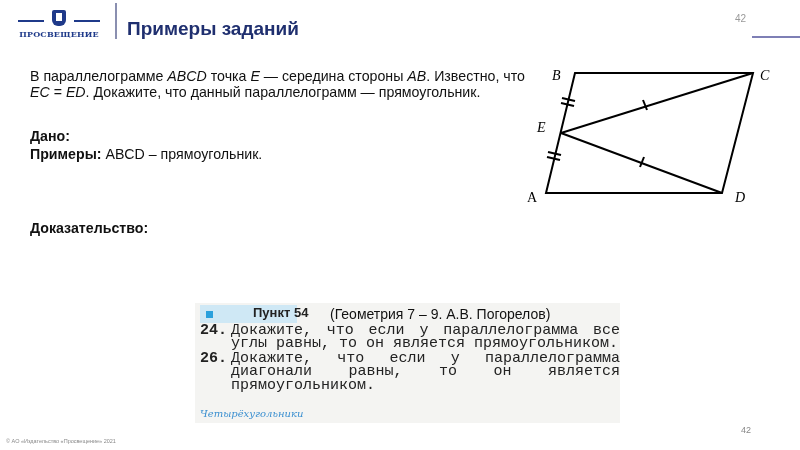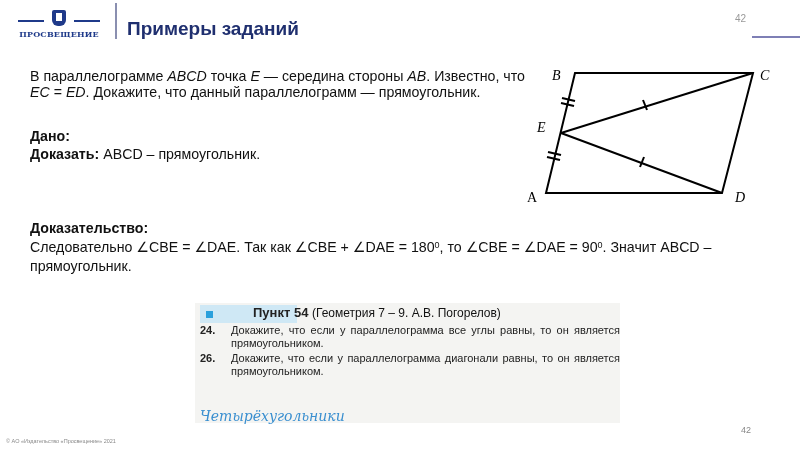--- a/index.html
+++ b/index.html
@@ -23,26 +23,26 @@
   i { font-style:italic; }
   sup { font-size:9px; vertical-align:top; position:relative; top:-2px; }
 
   .figure { left:500px; top:55px; width:300px; height:160px; }
   .figure svg text { font-family:"Liberation Serif", serif; font-size:14px; }
 
   .book { left:195px; top:303px; width:425px; height:120px; background:#f4f4f2; }
   .book-head { left:200px; top:305px; width:97px; height:18px; background:#cfe8f5; }
   .book-sq { left:206px; top:311px; width:7px; height:7px; background:#2aa0dc; }
   .book-head-label { left:233px; top:305px; font-size:13px; font-weight:bold; color:#222;padding-left:20px; }
-  .book-source { left:312px; top:306px; font-size:12px; color:#111; }
-  .book-items { left:200px; top:324px; width:420px; font-family:Liberation Sans, sans-serif; font-size:11px; line-height:13.4px; color:#222; }
+  .book-source { left:330px; top:306px; font-size:14px; color:#111; }
+  .book-items { left:200px; top:324px; width:420px; font-family:Liberation Mono, monospace; font-size:15px; line-height:13.4px; color:#222; }
   .bitem { display:flex; margin-bottom:1px; }
   .bnum { width:31px; flex:none; font-weight:bold; }
   .btext { flex:1; text-align:justify; }
-  .book-foot { left:200px; top:408px; font-family:"DejaVu Serif", serif; font-style:italic; font-size:14px; color:#3a8fd0; }
+  .book-foot { left:200px; top:408px; font-family:"DejaVu Serif", serif; font-style:italic; font-size:10px; color:#3a8fd0; }
 
   .copyright { left:6px; top:438px; font-size:5.5px; color:#888; }
   .pnum-bottom { left:741px; top:425px; font-size:9px; color:#888; }
 </style>
 </head>
 <body>
 
 <div class="abs logo-wrap">
   <div class="logo-line" style="left:4px"></div>
   <div class="logo-mark"></div>
@@ -53,26 +53,25 @@
 <div class="abs title">Примеры заданий</div>
 <div class="abs pnum-top">42</div>
 <div class="abs hdr-rule"></div>
 
 <div class="abs problem">
   <span>В параллелограмме </span><i>ABCD</i><span> точка </span><i>E</i><span> — середина стороны </span><i>AB</i><span>. Известно, что </span><i>EC</i><span> = </span><i>ED</i><span>. Докажите, что данный параллелограмм — прямоугольник.</span>
 </div>
 
 <div class="abs given">
   <div><b>Дано:</b></div>
-  <div><b>Доказать:</b><span> ABCD – прямоугольник.</span></div>
+  <div><b>Примеры:</b><span> ABCD – прямоугольник.</span></div>
 </div>
 
 <div class="abs proof">
   <div><b>Доказательство:</b></div>
-  <div style="width:730px"><span>Следовательно ∠CBE = ∠DAE. Так как ∠CBE + ∠DAE = 180</span><sup>0</sup><span>, то ∠CBE = ∠DAE = 90</span><sup>0</sup><span>. Значит ABCD – прямоугольник.</span></div>
 </div>
 
 <div class="abs figure">
   <svg width="300" height="160" viewBox="500 55 300 160">
     <g stroke="#000" stroke-width="2" fill="none">
       <polygon points="575,73 753,73 722,193 546,193"></polygon>
       <line x1="561" y1="133" x2="753" y2="73"></line>
       <line x1="561" y1="133" x2="722" y2="193"></line>
 
       <line x1="643" y1="100" x2="647" y2="110"></line>

